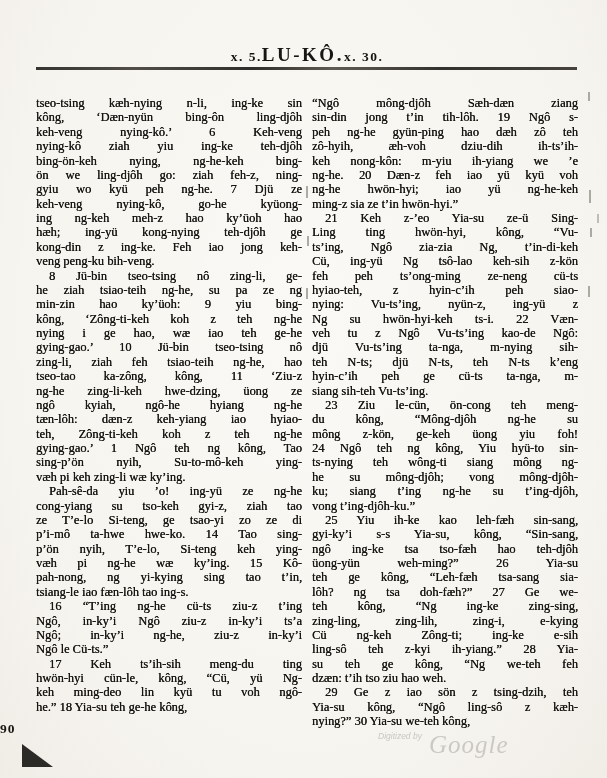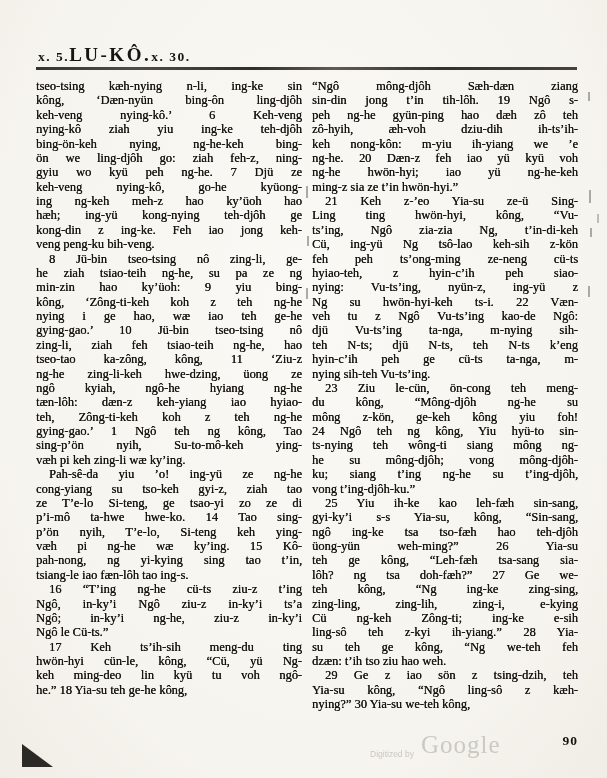--- a/index.html
+++ b/index.html
@@ -12,55 +12,57 @@
     font-family:"Liberation Serif","DejaVu Serif",serif;
     color:var(--ink);
   }
   .page{
     position:absolute;inset:0;
     background:radial-gradient(ellipse at 50% 40%, #fbf9f5 0%, #f6f4ee 70%, #efede6 100%);
   }
   
   .header{
     position:absolute;top:44px;left:38px;width:538px;
-    display:flex;justify-content:flex-start;align-items:baseline;
+    display:flex;justify-content:center;align-items:baseline;
     font-weight:bold;
   }
   .verse-ref{font-size:13.5px;letter-spacing:1.5px;}
   .book-title{font-size:19px;letter-spacing:2.5px;}
   .header-rule{
     position:absolute;top:67px;left:36px;width:541px;height:2.6px;
     background:linear-gradient(90deg,#1c1a17 0%,#3a3731 18%,#15130f 40%,#4a463e 55%,#191713 75%,#2e2b25 100%);
     opacity:.88;
   }
   
   .columns{
     position:absolute;top:79px;left:36px;width:542px;
     display:flex;gap:10px;
   }
   .col{
     width:266px;font-size:12.45px;
     text-shadow:0.25px 0 0 currentColor;
+    margin-top:17px;
   }
   .para{margin:0;}
   .line{
     height:14.38px;line-height:14.38px;overflow:hidden;
     text-align:justify;text-align-last:justify;
   }
   .line.last{text-align-last:left;}
   .para.indent .line:first-child{text-indent:13px;}
   
   .page-number{
-    position:absolute;top:721px;left:0;width:578px;text-align:right;
-    font-size:13.5px;font-weight:bold;letter-spacing:1px;margin-top:12px;
+    position:absolute;top:721px;left:0;width:578px;text-align:left;
+    font-size:13.5px;font-weight:bold;letter-spacing:1px;
   }
   .watermark{
-    position:absolute;top:731px;left:370px;
-    display:flex;align-items:flex-end;gap:7px;color:var(--watermark);
+    position:absolute;top:731px;left:378px;
+    display:flex;align-items:flex-start;gap:7px;color:var(--watermark);
     user-select:none;
+    font-style:italic;
   }
   .watermark-prefix{font-size:8.5px;font-family:"Liberation Sans",sans-serif;color:#c9c7c1;}
   .watermark-brand{
     font-size:25px;font-family:"Liberation Serif",serif;color:#cbc9c3;
     letter-spacing:1px;font-weight:normal;
   }
   
   .corner-mark{
     position:absolute;left:22px;top:744px;width:31px;height:23px;
     background:var(--artifact);
@@ -161,26 +163,26 @@
           <div class="line">ts’ing, Ngô zia-zia Ng, t’in-di-keh</div>
           <div class="line">Cü, ing-yü Ng tsô-lao keh-sih z-kön</div>
           <div class="line">feh peh ts’ong-ming ze-neng cü-ts</div>
           <div class="line">hyiao-teh, z hyin-c’ih peh siao-</div>
           <div class="line">nying: Vu-ts’ing, nyün-z, ing-yü z</div>
           <div class="line">Ng su hwön-hyi-keh ts-i. 22 Væn-</div>
           <div class="line">veh tu z Ngô Vu-ts’ing kao-de Ngô:</div>
           <div class="line">djü Vu-ts’ing ta-nga, m-nying sih-</div>
           <div class="line">teh N-ts; djü N-ts, teh N-ts k’eng</div>
           <div class="line">hyin-c’ih peh ge cü-ts ta-nga, m-</div>
-          <div class="line last">nying sih-teh Vu-ts’ing.</div>
+          <div class="line last">siang sih-teh Vu-ts’ing.</div>
         </div>
         <div class="para indent">
           <div class="line">23 Ziu le-cün, ön-cong teh meng-</div>
           <div class="line">du kông, “Mông-djôh ng-he su</div>
-          <div class="line">mông z-kön, ge-keh kông yiu foh!</div>
+          <div class="line">mông z-kön, ge-keh üong yiu foh!</div>
           <div class="line">24 Ngô teh ng kông, Yiu hyü-to sin-</div>
           <div class="line">ts-nying teh wông-ti siang mông ng-</div>
           <div class="line">he su mông-djôh; vong mông-djôh-</div>
           <div class="line">ku; siang t’ing ng-he su t’ing-djôh,</div>
           <div class="line last">vong t’ing-djôh-ku.”</div>
         </div>
         <div class="para indent">
           <div class="line">25 Yiu ih-ke kao leh-fæh sin-sang,</div>
           <div class="line">gyi-ky’i s-s Yia-su, kông, “Sin-sang,</div>
           <div class="line">ngô ing-ke tsa tso-fæh hao teh-djôh</div>

